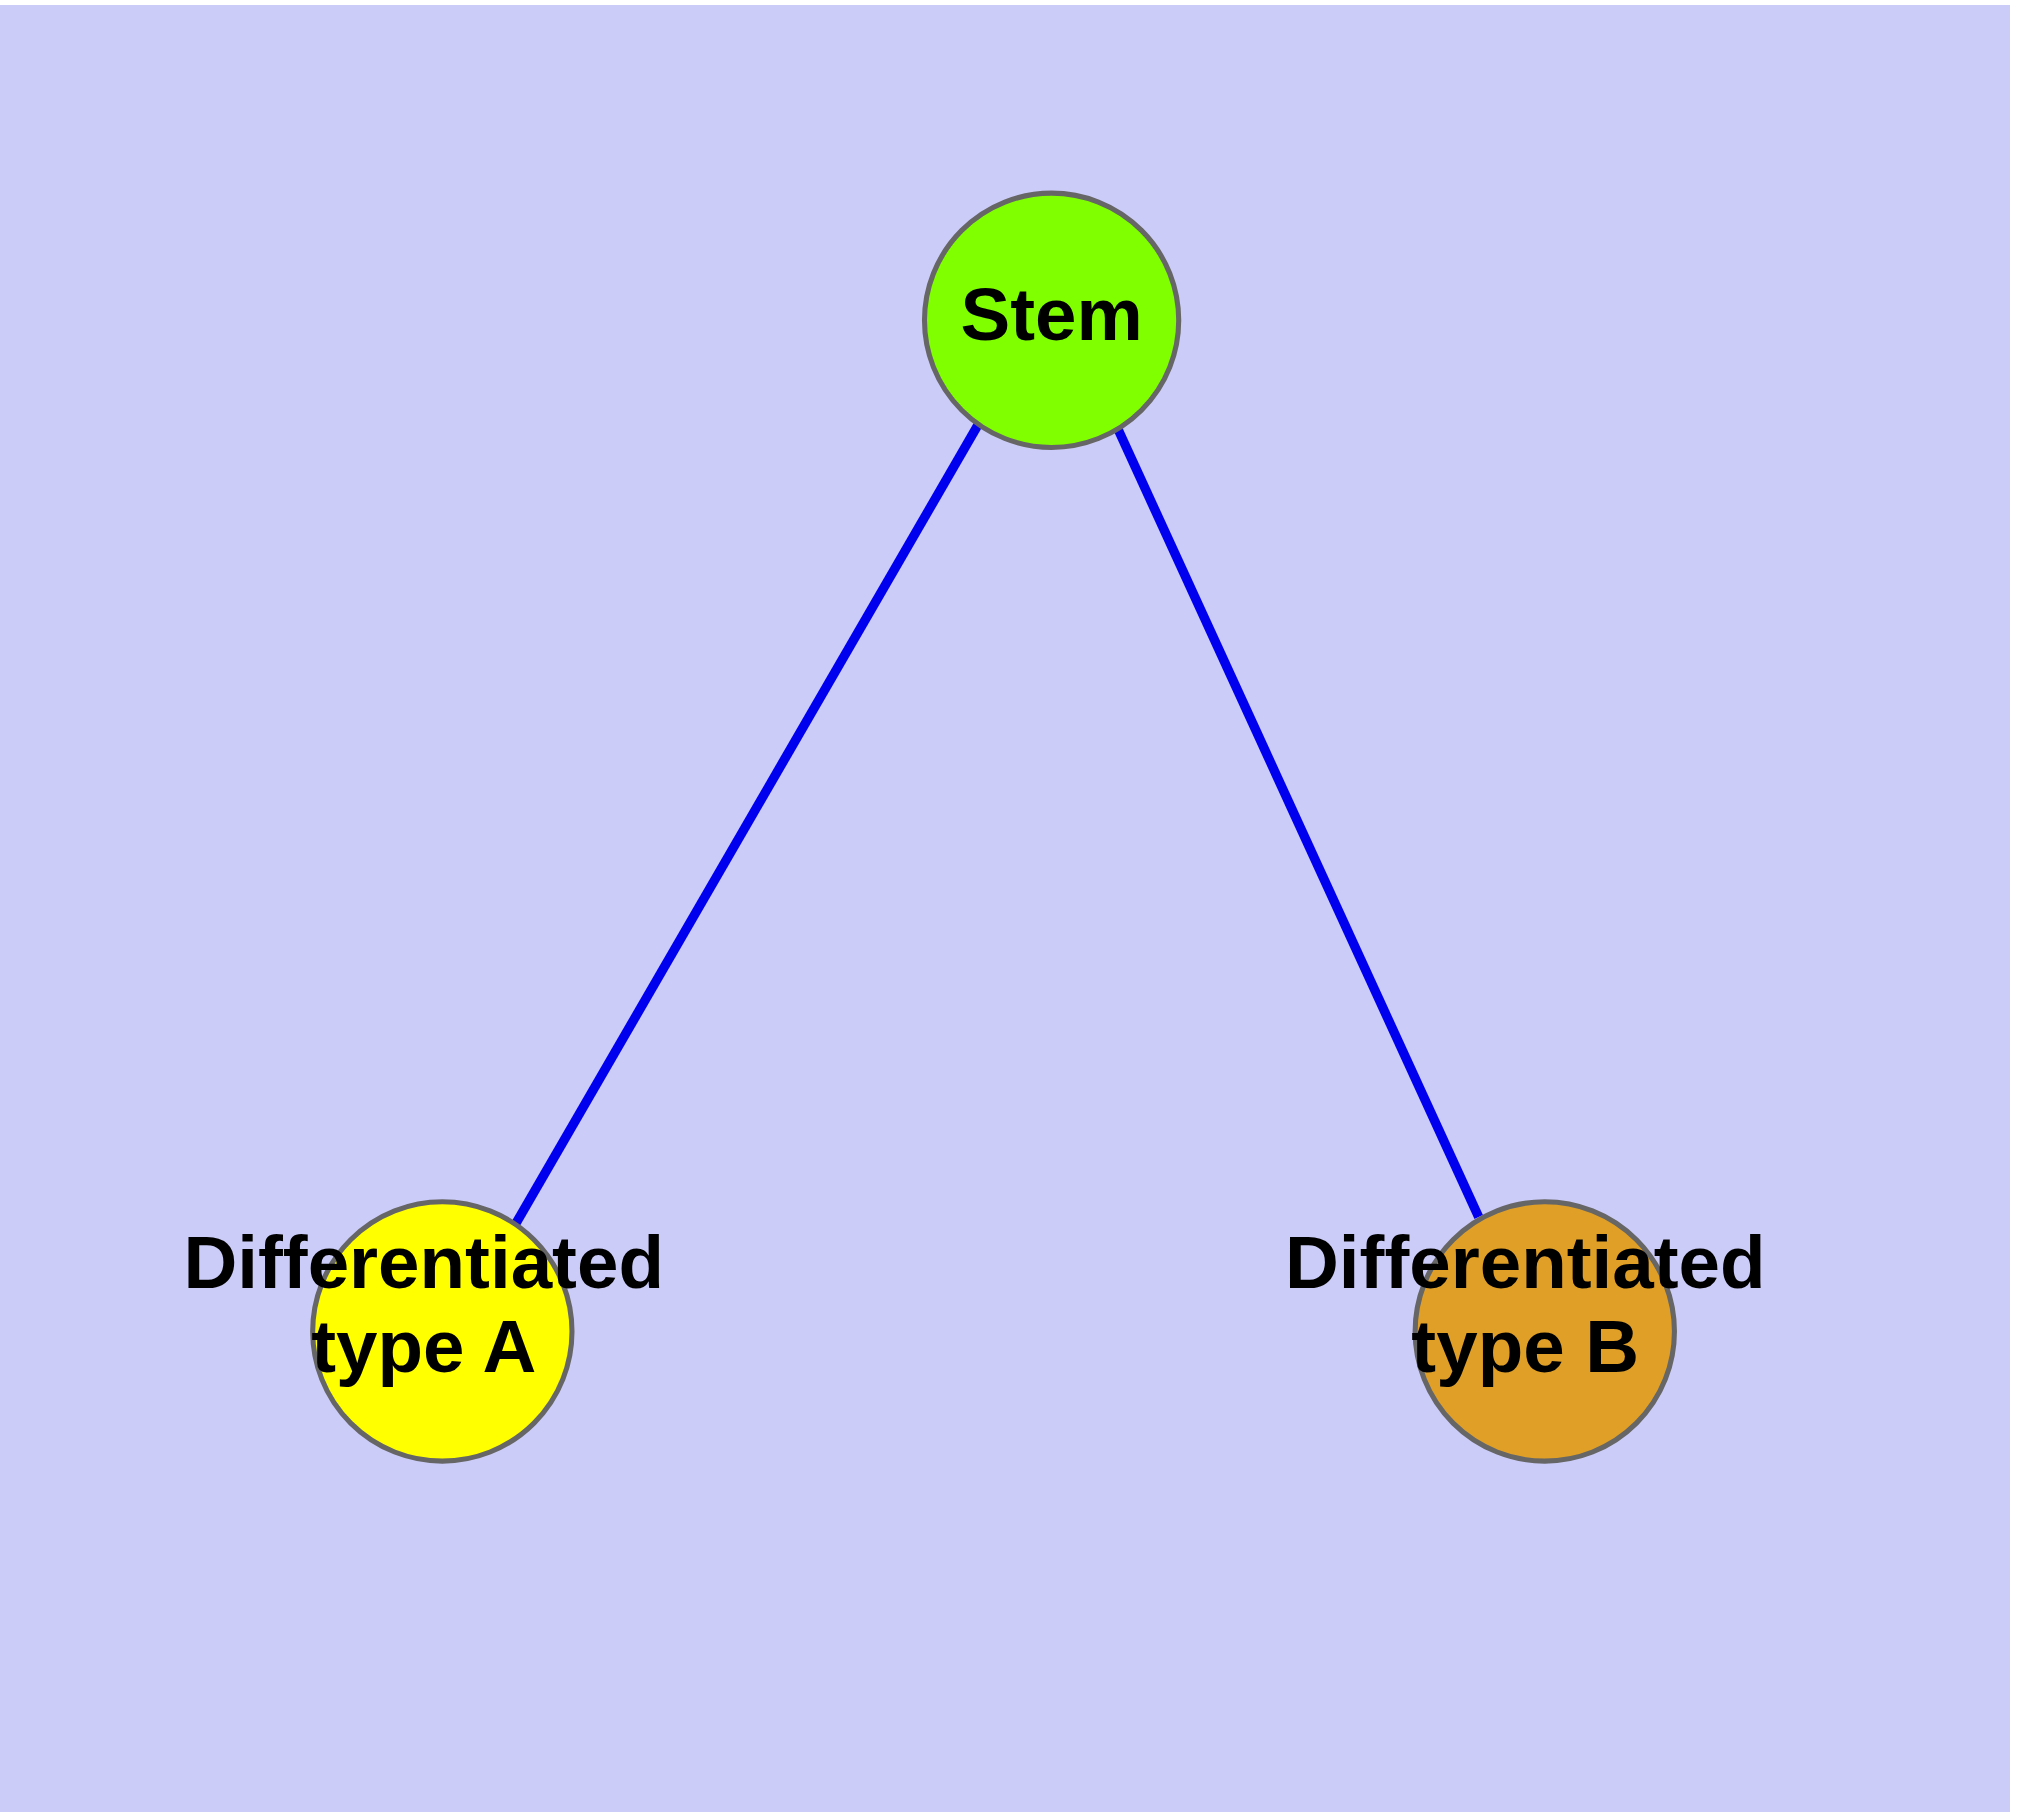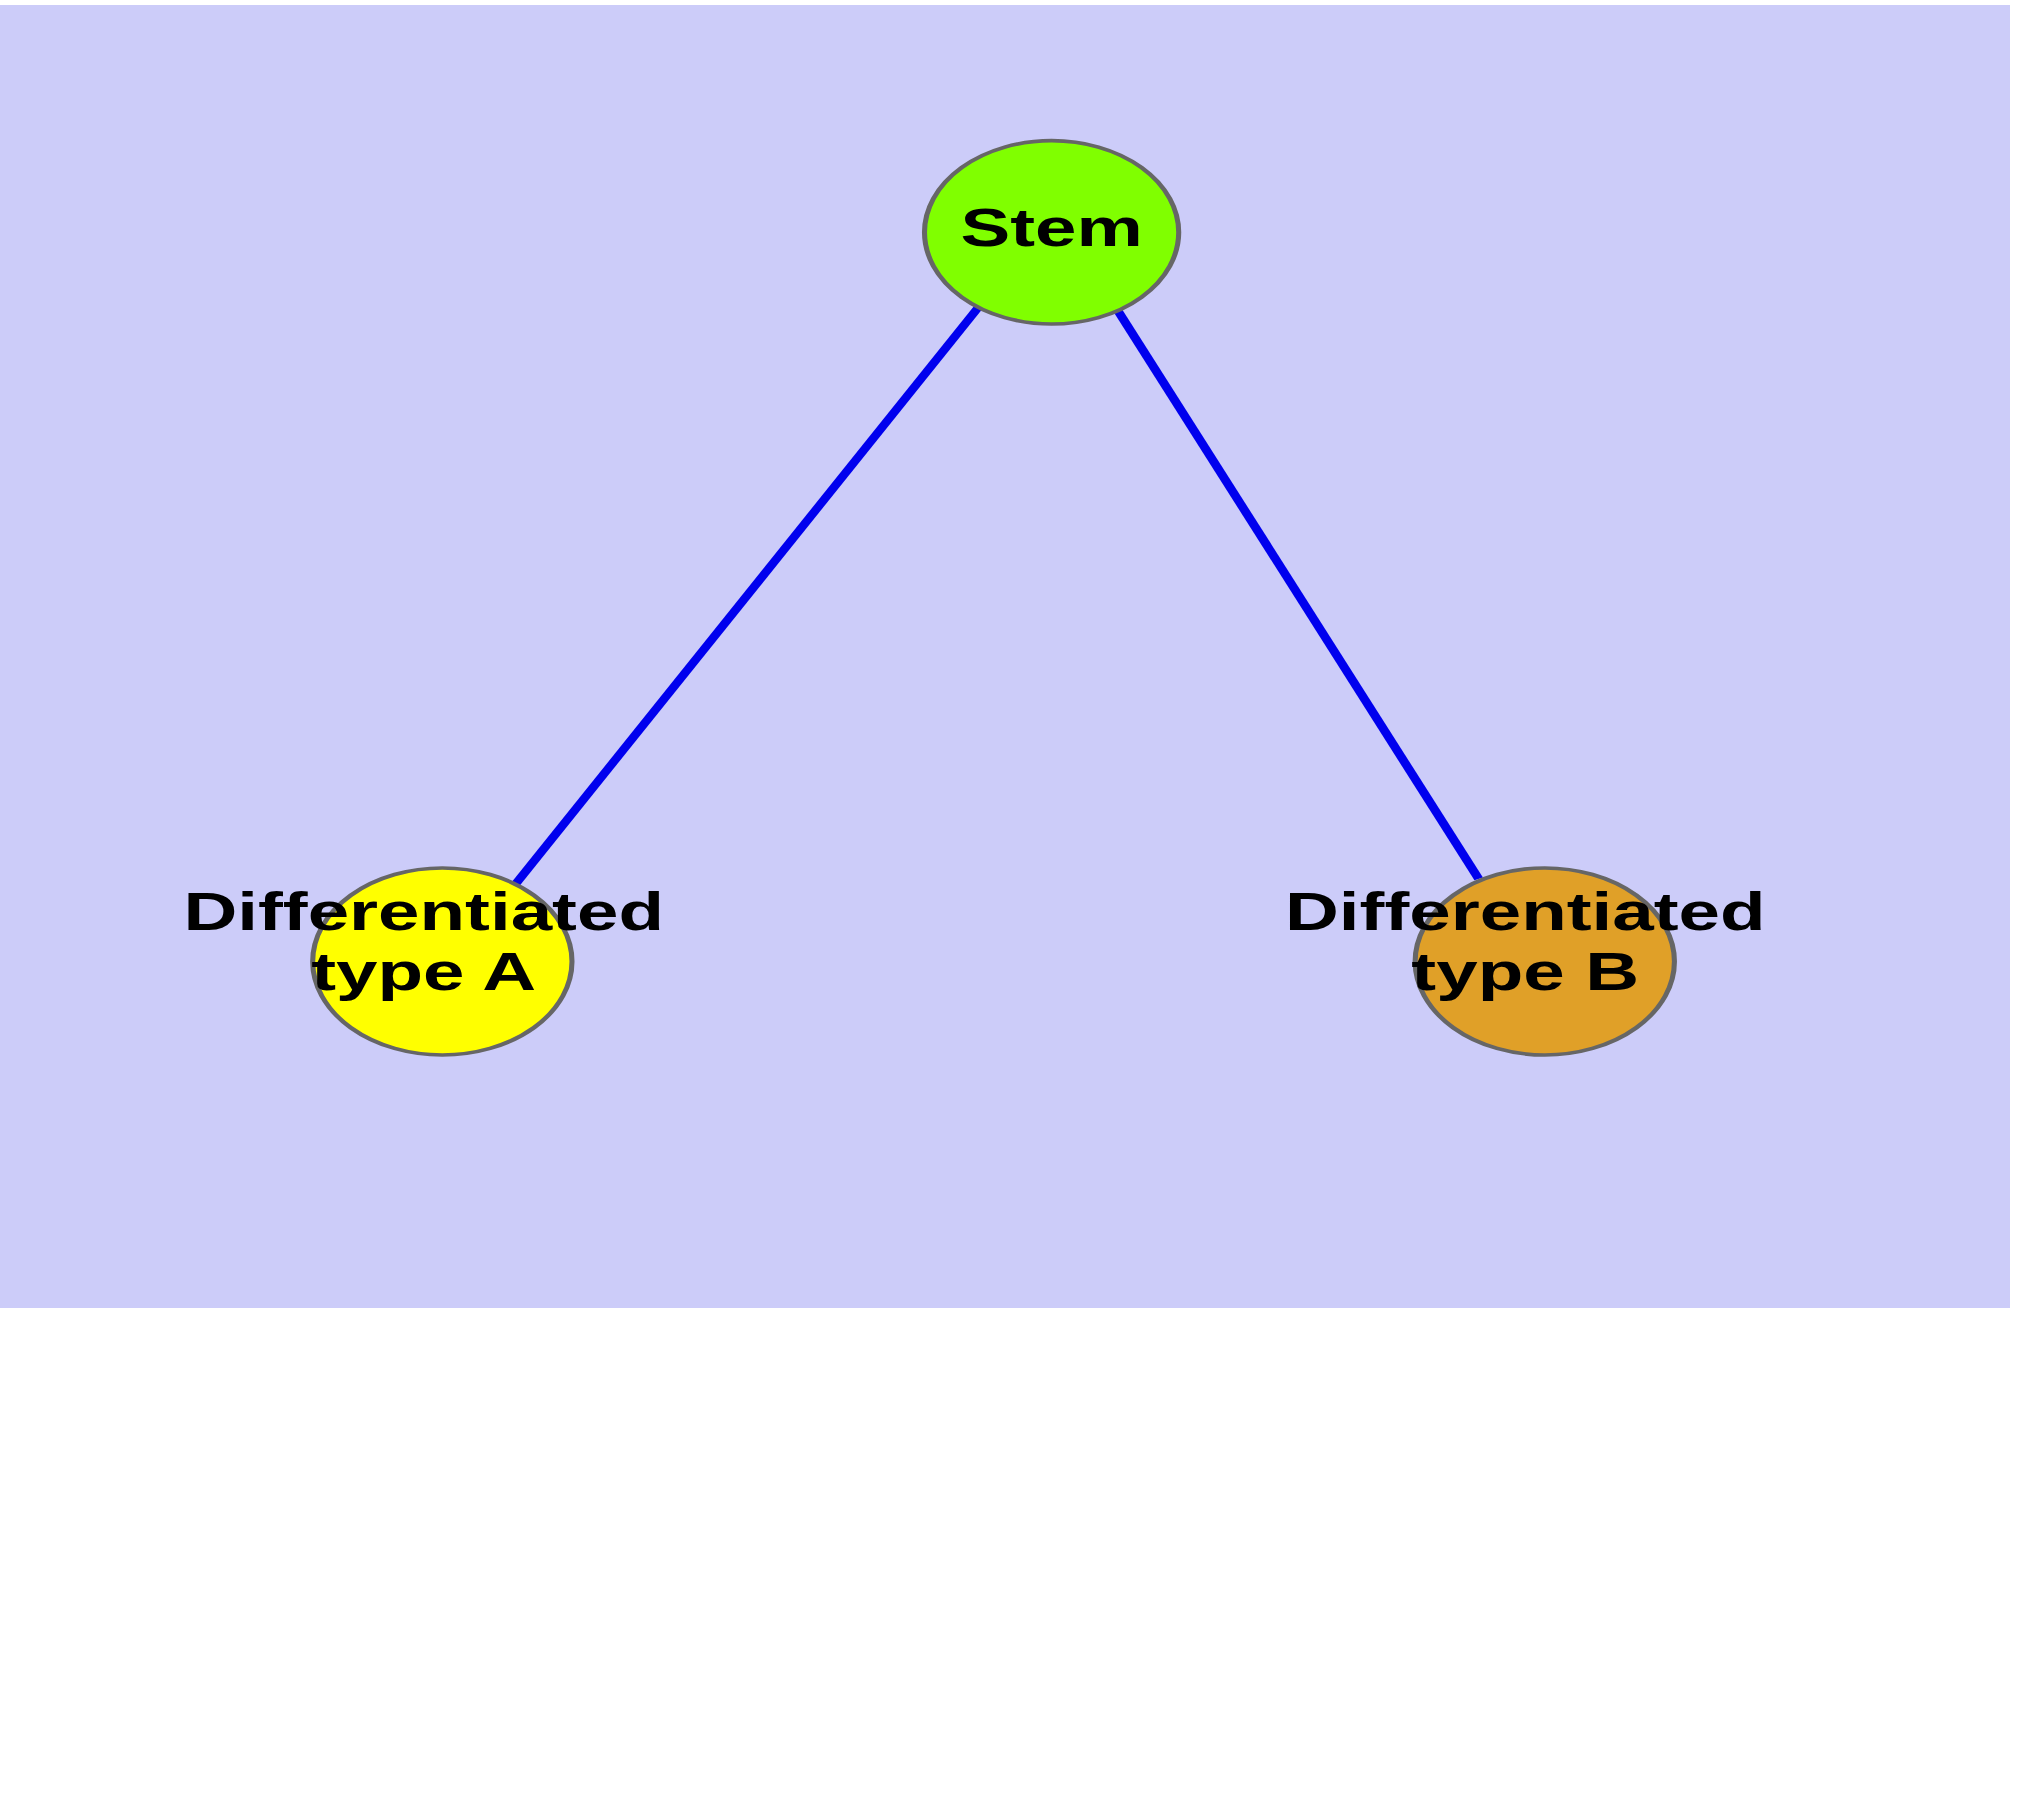--- a/index.html
+++ b/index.html
@@ -13,21 +13,21 @@
     height: 1812px;
     background: #ffffff;
     overflow: hidden;
     font-family: "Liberation Sans", sans-serif;
   }
   #plot-area {
     position: absolute;
     left: 0;
     top: 5.1px;
     width: 2010px;
-    height: 1303px;
+    height: 1807px;
     background: #ccccf9;
   }
   #graph-svg {
     position: absolute;
     left: 0;
     top: 0;
     width: 100%;
     height: 100%;
     display: block;
   }

